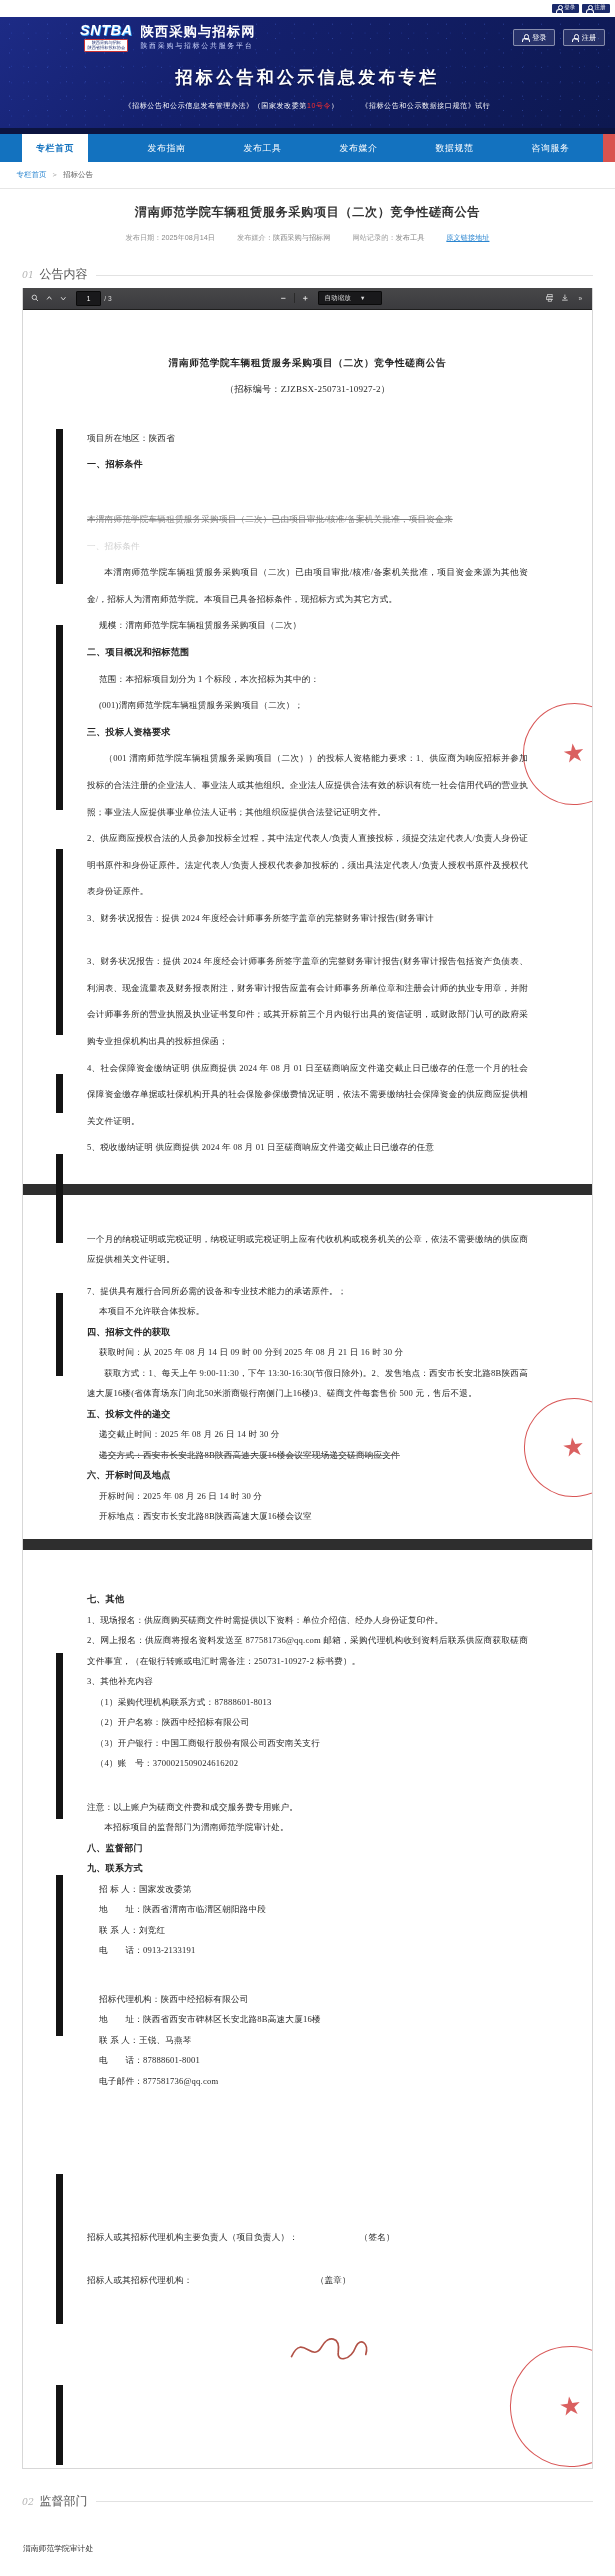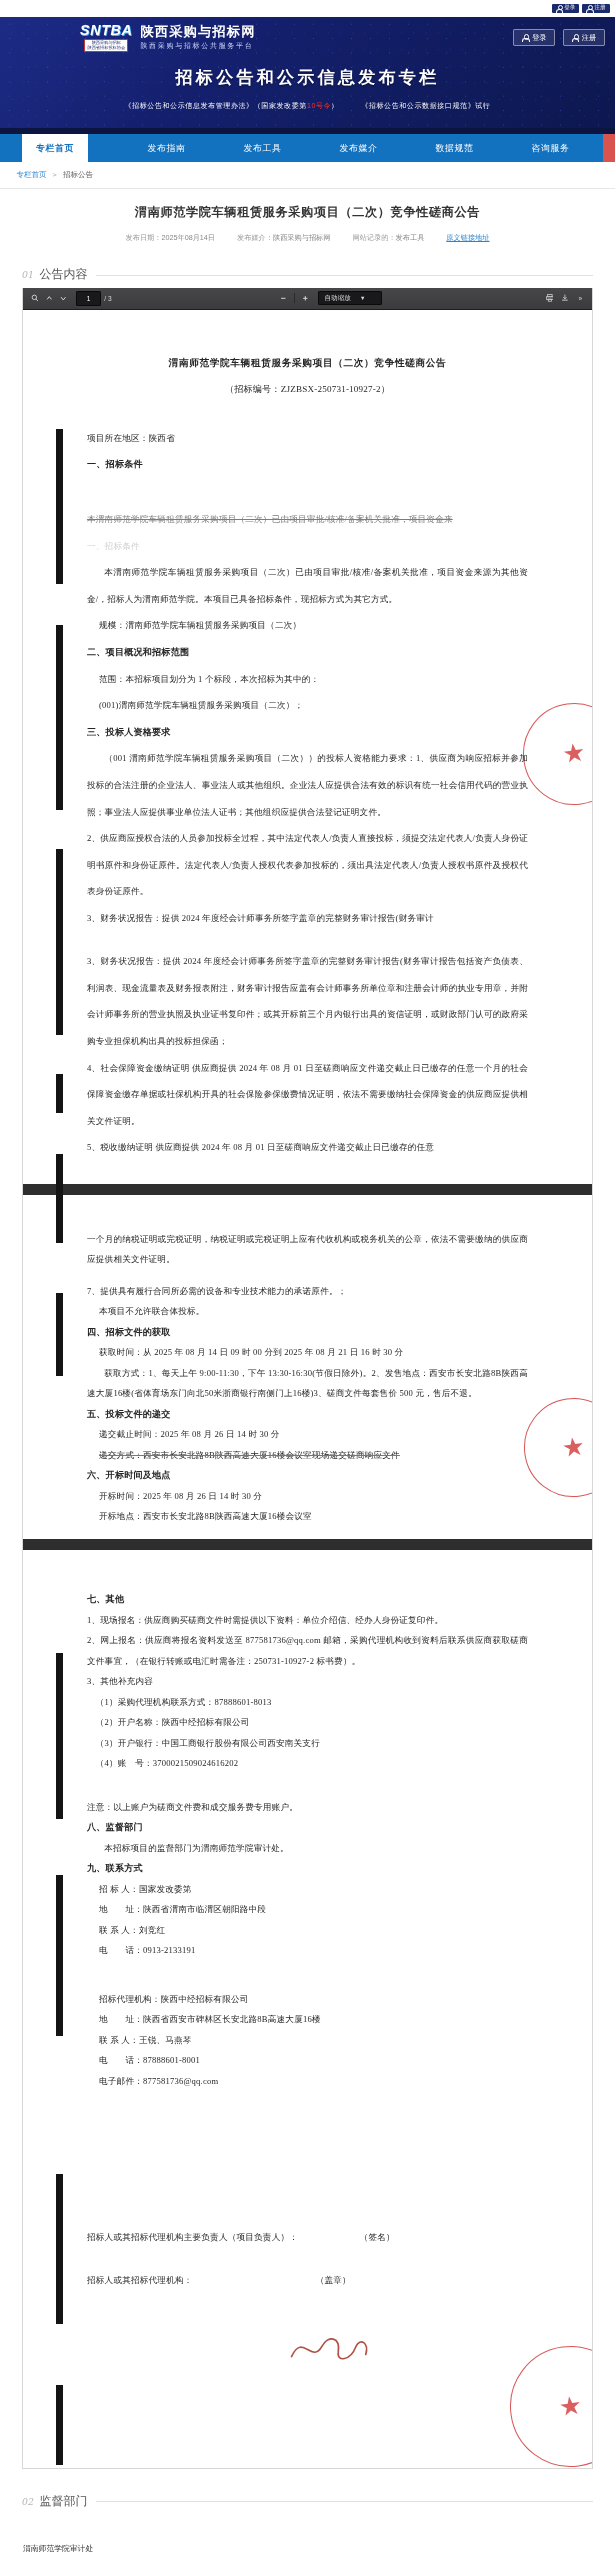--- a/index.html
+++ b/index.html
@@ -263,22 +263,22 @@
         <div class="doc-block b-h lh2">七、其他</div>
         <div class="doc-block b-p0 lh2">1、现场报名：供应商购买磋商文件时需提供以下资料：单位介绍信、经办人身份证复印件。</div>
         <div class="doc-block b-p0 lh2">2、网上报名：供应商将报名资料发送至 877581736@qq.com 邮箱，采购代理机构收到资料后联系供应商获取磋商文件事宜，（在银行转账或电汇时需备注：250731-10927-2 标书费）。</div>
         <div class="doc-block b-p0 lh2">3、其他补充内容</div>
         <div class="doc-block b-pi2 lh2">（1）采购代理机构联系方式：87888601-8013</div>
         <div class="doc-block b-pi2 lh2">（2）开户名称：陕西中经招标有限公司</div>
         <div class="doc-block b-pi2 lh2">（3）开户银行：中国工商银行股份有限公司西安南关支行</div>
         <div class="doc-block b-pi2 lh2">（4）账　号：3700021509024616202</div>
         <div class="doc-block b-gap" style="height: 23px;"></div>
         <div class="doc-block b-p0 lh2">注意：以上账户为磋商文件费和成交服务费专用账户。</div>
+        <div class="doc-block b-p lh2">本招标项目的监督部门为渭南师范学院审计处。</div>
         <div class="doc-block b-h lh2">八、监督部门</div>
-        <div class="doc-block b-p lh2">本招标项目的监督部门为渭南师范学院审计处。</div>
         <div class="doc-block b-h lh2">九、联系方式</div>
         <div class="doc-block b-pi lh2">招 标 人：国家发改委第</div>
         <div class="doc-block b-pi lh2">地　　址：陕西省渭南市临渭区朝阳路中段</div>
         <div class="doc-block b-pi lh2">联 系 人：刘竞红</div>
         <div class="doc-block b-pi lh2">电　　话：0913-2133191</div>
         <div class="doc-block b-gap" style="height: 28px;"></div>
         <div class="doc-block b-pi lh2">招标代理机构：陕西中经招标有限公司</div>
         <div class="doc-block b-pi lh2">地　　址：陕西省西安市碑林区长安北路8B高速大厦16楼</div>
         <div class="doc-block b-pi lh2">联 系 人：王锐、马燕琴</div>
         <div class="doc-block b-pi lh2">电　　话：87888601-8001</div>

